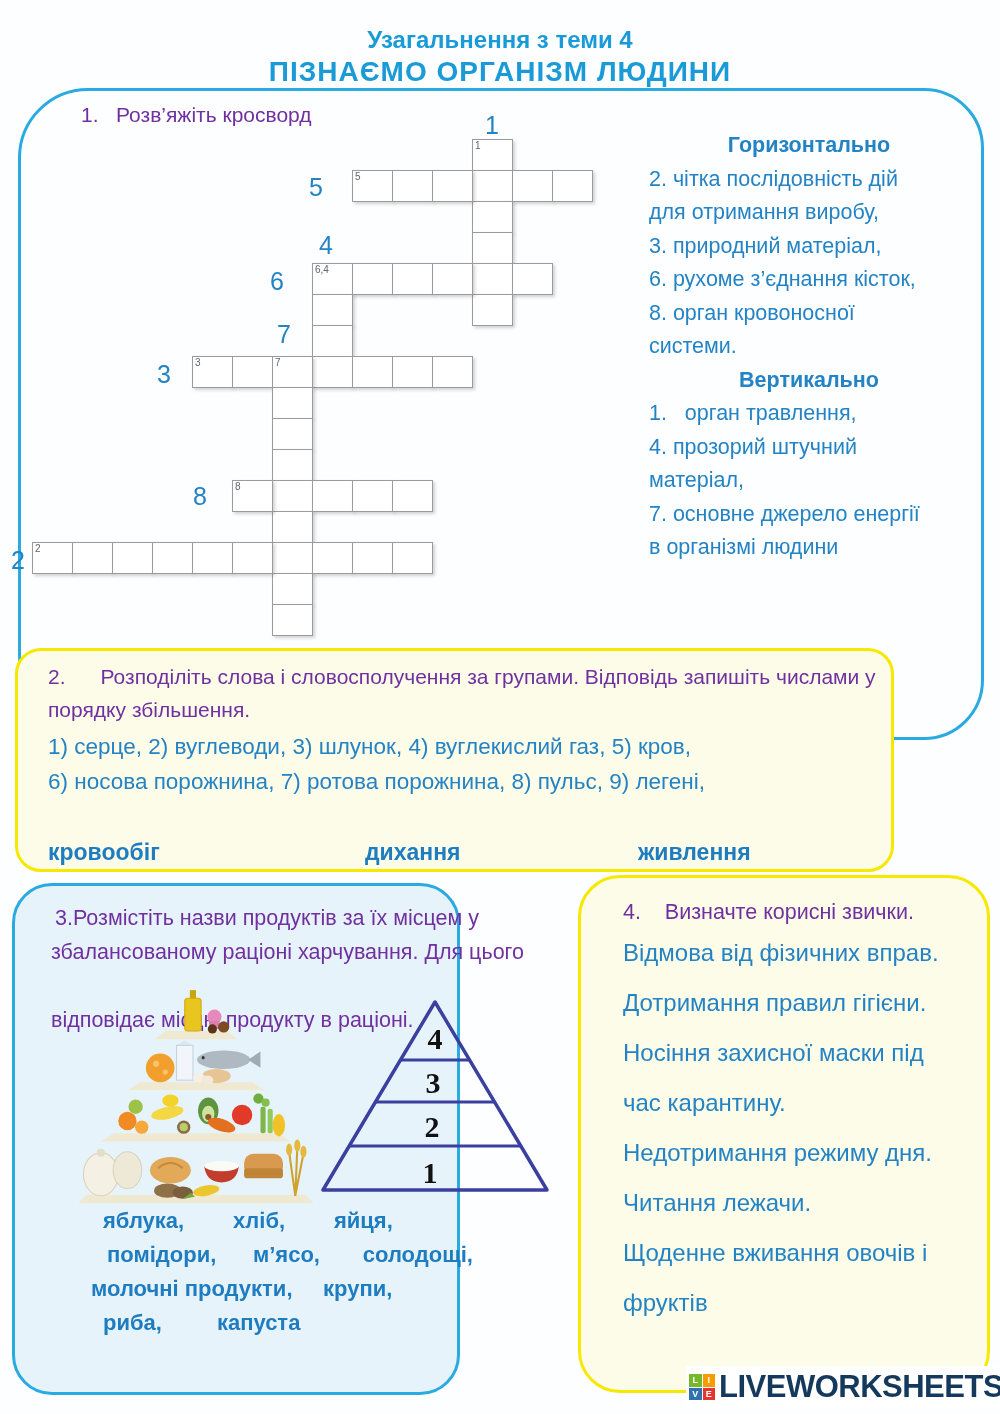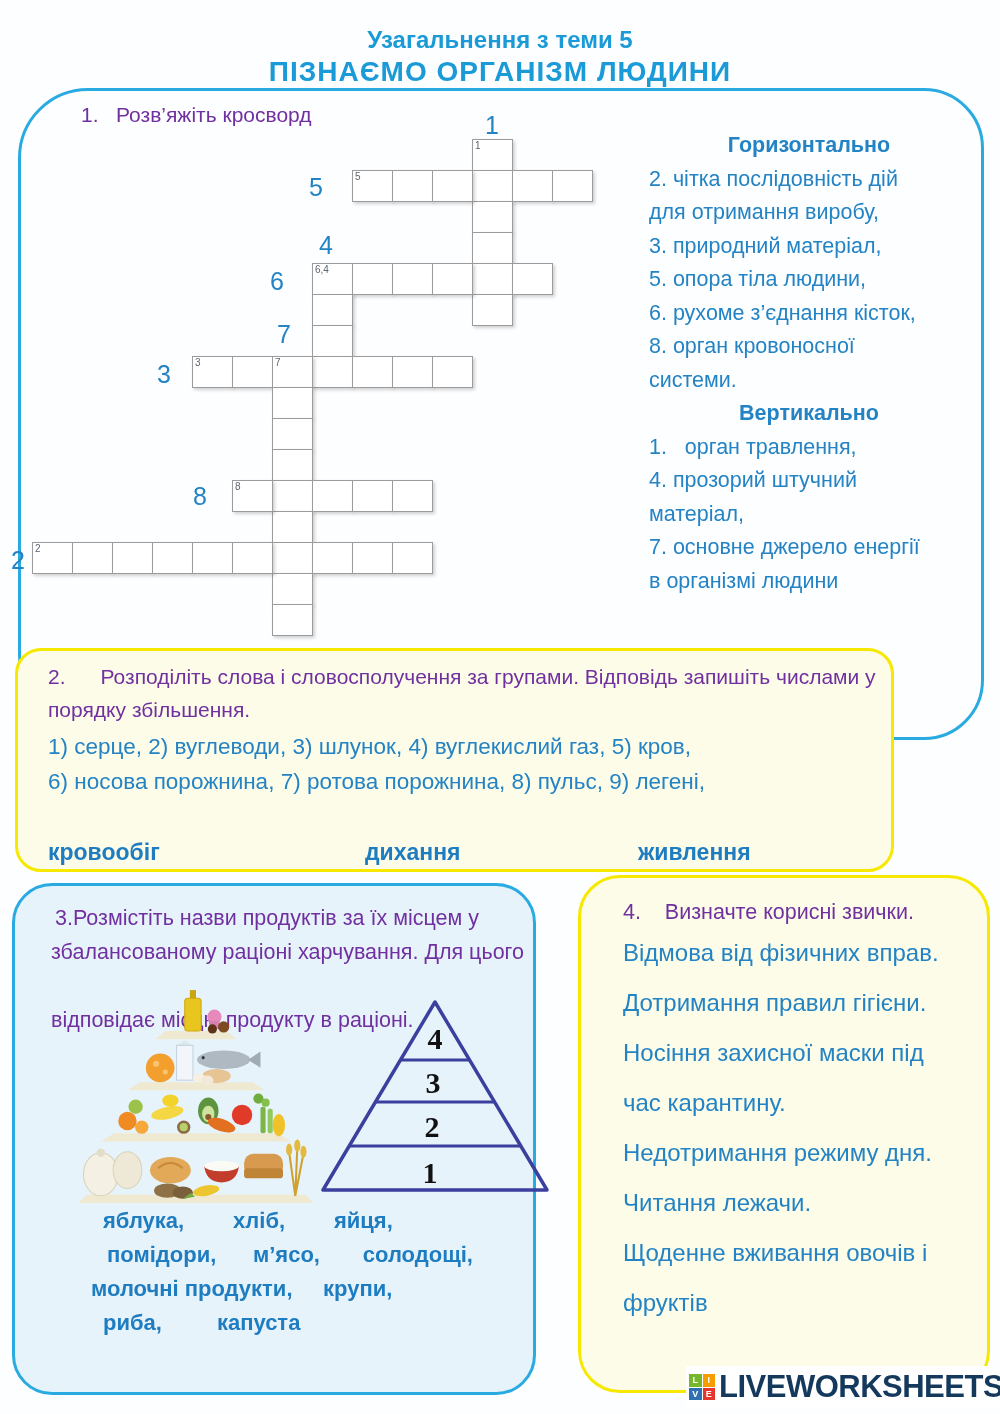--- a/index.html
+++ b/index.html
@@ -25,21 +25,21 @@
   .xnum{position:absolute;top:0;left:2px;font-size:10px;color:var(--grid_num,#5a6673);}
   .xlabel{position:absolute;font-size:25px;color:var(--text_blue,#2383c4);}
   .clues{position:absolute;left:628px;top:38px;width:320px;font-size:21.5px;line-height:33.5px;
          color:var(--text_blue,#2383c4);white-space:nowrap;}
   .clue-title{font-weight:bold;text-align:center;}
   .card2{left:15px;top:648px;width:879px;height:224px;border:3px solid var(--yellow_border,#f7e800);
          border-radius:26px;background:var(--cream_bg,#fdfce8);}
   .c2p{position:absolute;left:30px;font-size:21px;color:var(--purple,#7030a0);white-space:pre;}
   .c2i{position:absolute;left:30px;font-size:22.5px;color:var(--text_blue,#2383c4);white-space:nowrap;}
   .group{position:absolute;top:188px;font-size:23px;font-weight:bold;color:var(--bold_blue,#1e7cc0);}
-  .card3{left:12px;top:883px;width:524px;height:512px;border:3px solid var(--accent_blue,#29abe2);
+  .card3{left:12px;top:883px;width:448px;height:512px;border:3px solid var(--accent_blue,#29abe2);
          border-radius:40px;background:var(--light_blue_bg,#e7f3fb);}
   .c3p{position:absolute;left:36px;font-size:21.5px;color:var(--purple,#7030a0);white-space:nowrap;}
   .pyr{position:absolute;left:52px;top:100px;}
   .tri{position:absolute;left:298px;top:110px;}
   .food{position:absolute;font-size:22px;font-weight:bold;color:var(--bold_blue,#1e7cc0);white-space:pre;}
   .card4{left:578px;top:875px;width:412px;height:518px;border:3px solid var(--yellow_border,#f7e800);
          border-radius:42px;background:var(--cream_bg,#fdfce8);}
   .c4prompt{position:absolute;left:42px;top:22px;font-size:21.5px;color:var(--purple,#7030a0);white-space:pre;}
   .habits{position:absolute;left:42px;top:50px;font-size:24px;line-height:50px;
           color:var(--text_blue,#2383c4);white-space:nowrap;}
@@ -49,21 +49,21 @@
   .lw-sq{color:#fff;font-size:9px;font-weight:bold;display:flex;align-items:center;justify-content:center;}
   .sq-l{background:#76b82a;} .sq-i{background:#f59c00;} .sq-v{background:#2f70b1;} .sq-e{background:#e5352d;}
   .lw-text{font-size:31px;font-weight:bold;color:var(--logo_navy,#14395d);letter-spacing:-.5px;}
   svg text.tiernum{font-family:"Liberation Serif",serif;font-weight:bold;font-size:30px;fill:#111;}
 </style>
 </head>
 <body>
 
 <div class="page">
 
-  <div class="title1">Узагальнення з теми 5</div>
+  <div class="title1">Узагальнення з теми 4</div>
   <div class="title2">ПІЗНАЄМО ОРГАНІЗМ ЛЮДИНИ</div>
 
   <section class="card card1">
     <div class="t1prompt pre">1.   Розв’яжіть кросворд</div>
     <div class="xgrid">
         <div class="xcell" style="left: 440px; top: 0px;">
           <span class="xnum">1</span>
         </div>
         <div class="xcell" style="left: 440px; top: 31px;"></div>
         <div class="xcell" style="left: 440px; top: 62px;"></div>
@@ -129,21 +129,20 @@
         <div class="xlabel" style="left: 245px; top: 181px;">7</div>
         <div class="xlabel" style="left: 125px; top: 221px;">3</div>
         <div class="xlabel" style="left: 161px; top: 343px;">8</div>
         <div class="xlabel" style="left: -21px; top: 407px;">2</div>
       </div>
     <div class="clues">
       <div class="clue-title">Горизонтально</div>
       <div class="clue-line">2. чітка послідовність дій</div>
       <div class="clue-line">для отримання виробу,</div>
       <div class="clue-line">3. природний матеріал,</div>
-      <div class="clue-line">5. опора тіла людини,</div>
       <div class="clue-line">6. рухоме з’єднання кісток,</div>
       <div class="clue-line">8. орган кровоносної</div>
       <div class="clue-line">системи.</div>
       <div class="clue-title">Вертикально</div>
       <div class="clue-line pre">1.   орган травлення,</div>
       <div class="clue-line">4. прозорий штучний</div>
       <div class="clue-line">матеріал,</div>
       <div class="clue-line">7. основне джерело енергії</div>
       <div class="clue-line">в організмі людини</div>
     </div>

